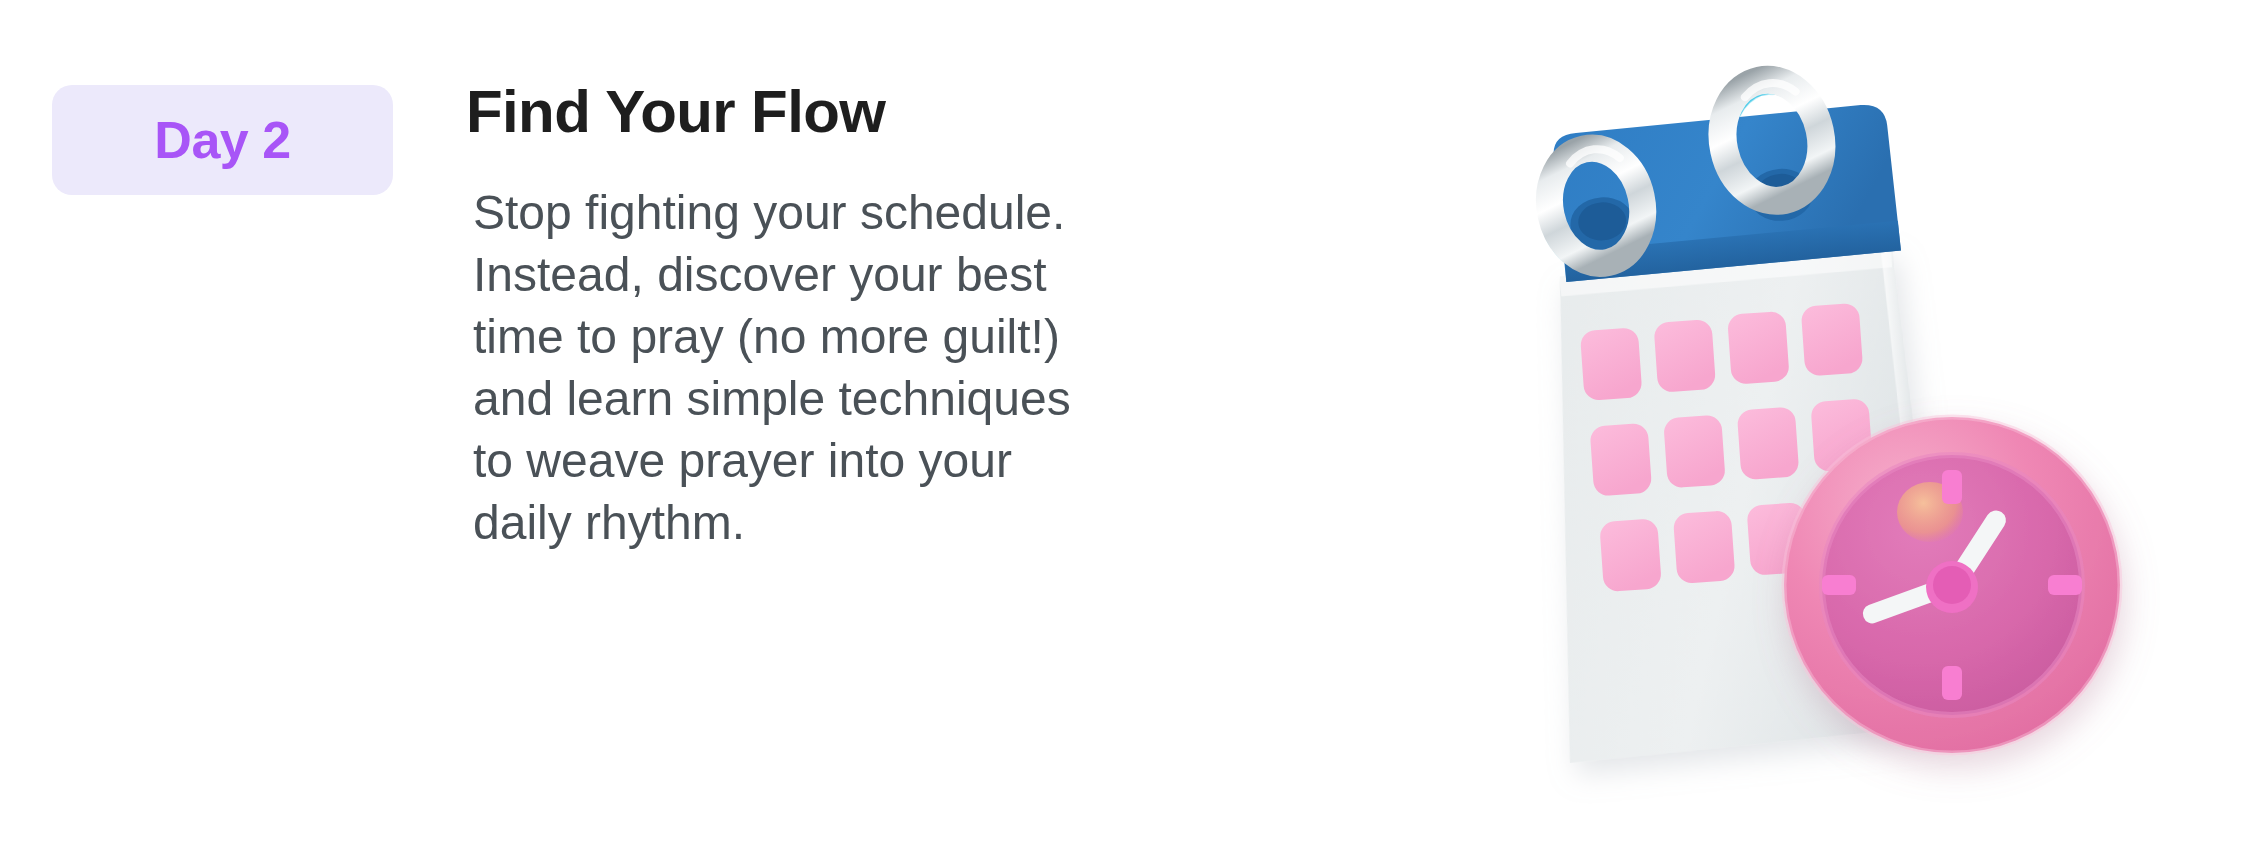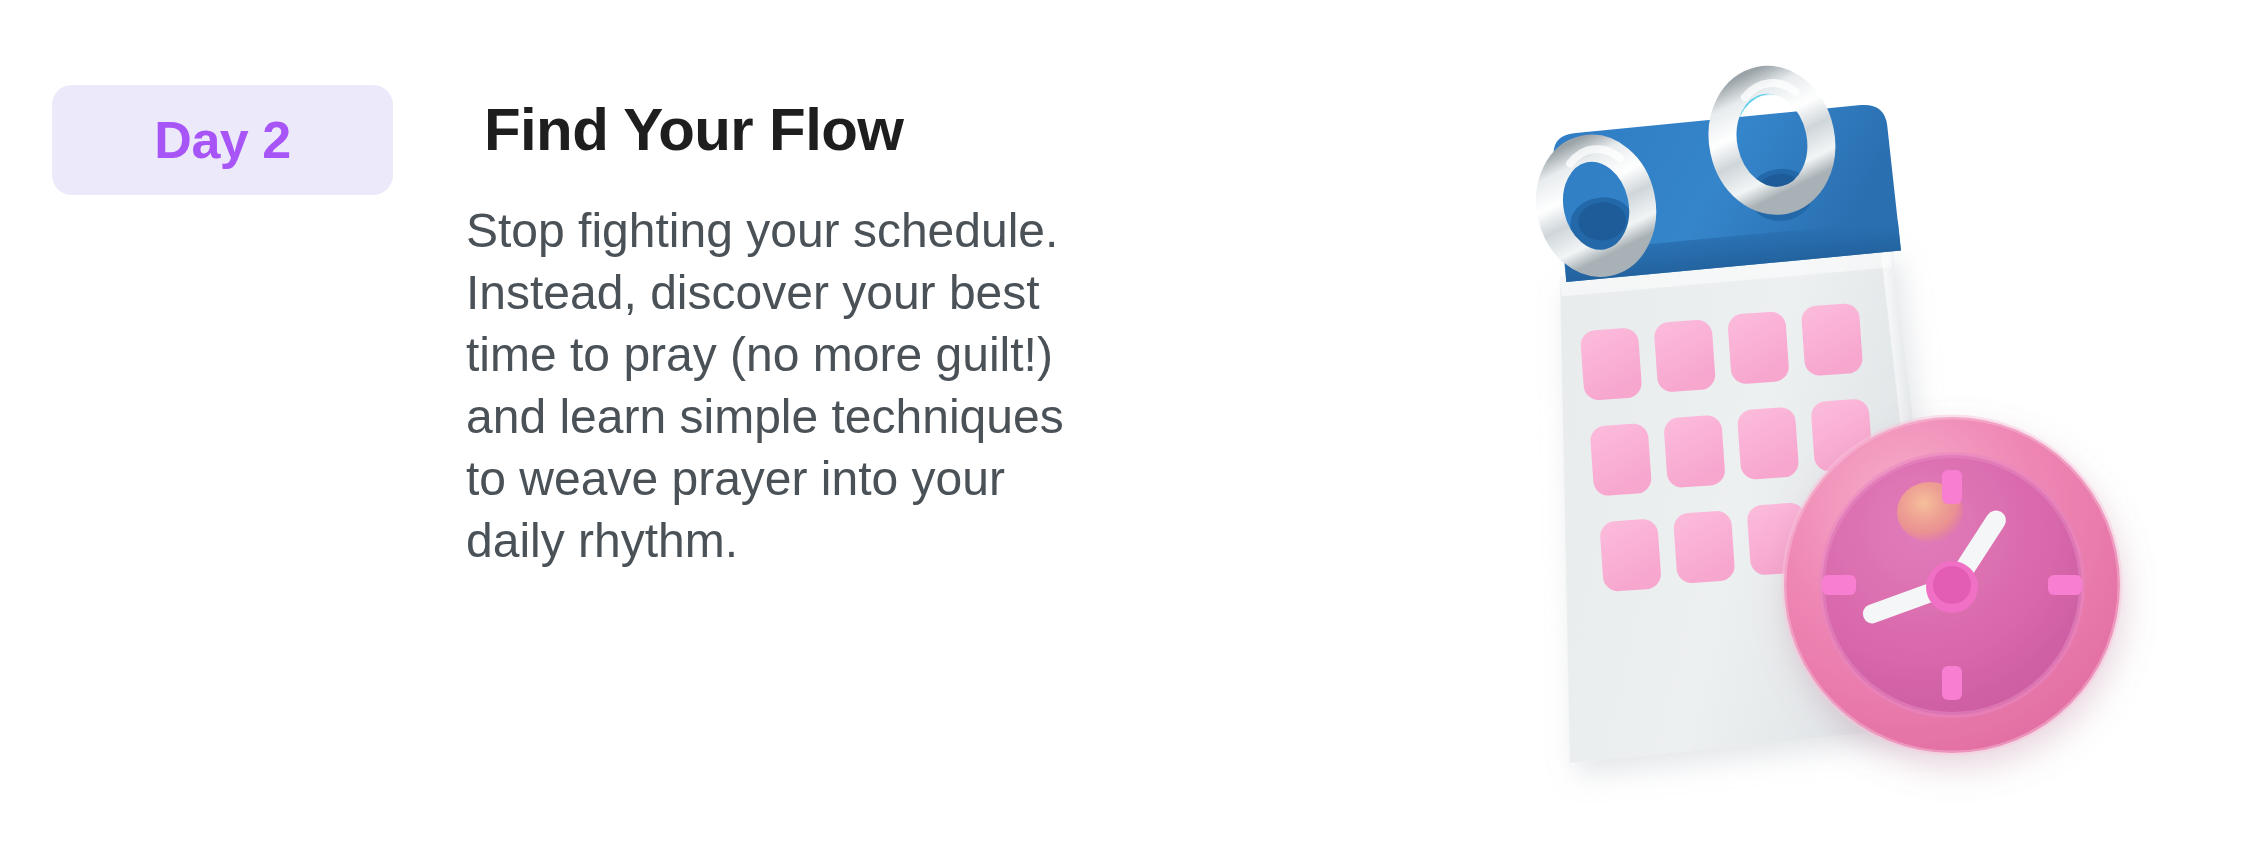--- a/index.html
+++ b/index.html
@@ -50,30 +50,30 @@
     top: 80px;
     width: 700px;
   }
   .lesson-title {
     font-family: "Liberation Sans", sans-serif;
     font-weight: bold;
     font-size: 60px;
     line-height: 1.06;
     letter-spacing: -0.6px;
     color: #1e1e1e;
-    margin: 18px;
+    margin: 0;
     padding: 0;
   }
   .lesson-desc {
     font-family: "Liberation Sans", sans-serif;
     font-weight: normal;
     font-size: 48px;
     line-height: 62px;
     color: #4a5157;
-    margin: 0;
+    margin: 7px;
     padding: 0;
     margin-top: 38px;
     width: 645px;
   }
 
   
   .illustration {
     position: absolute;
     left: 1500px;
     top: 20px;

